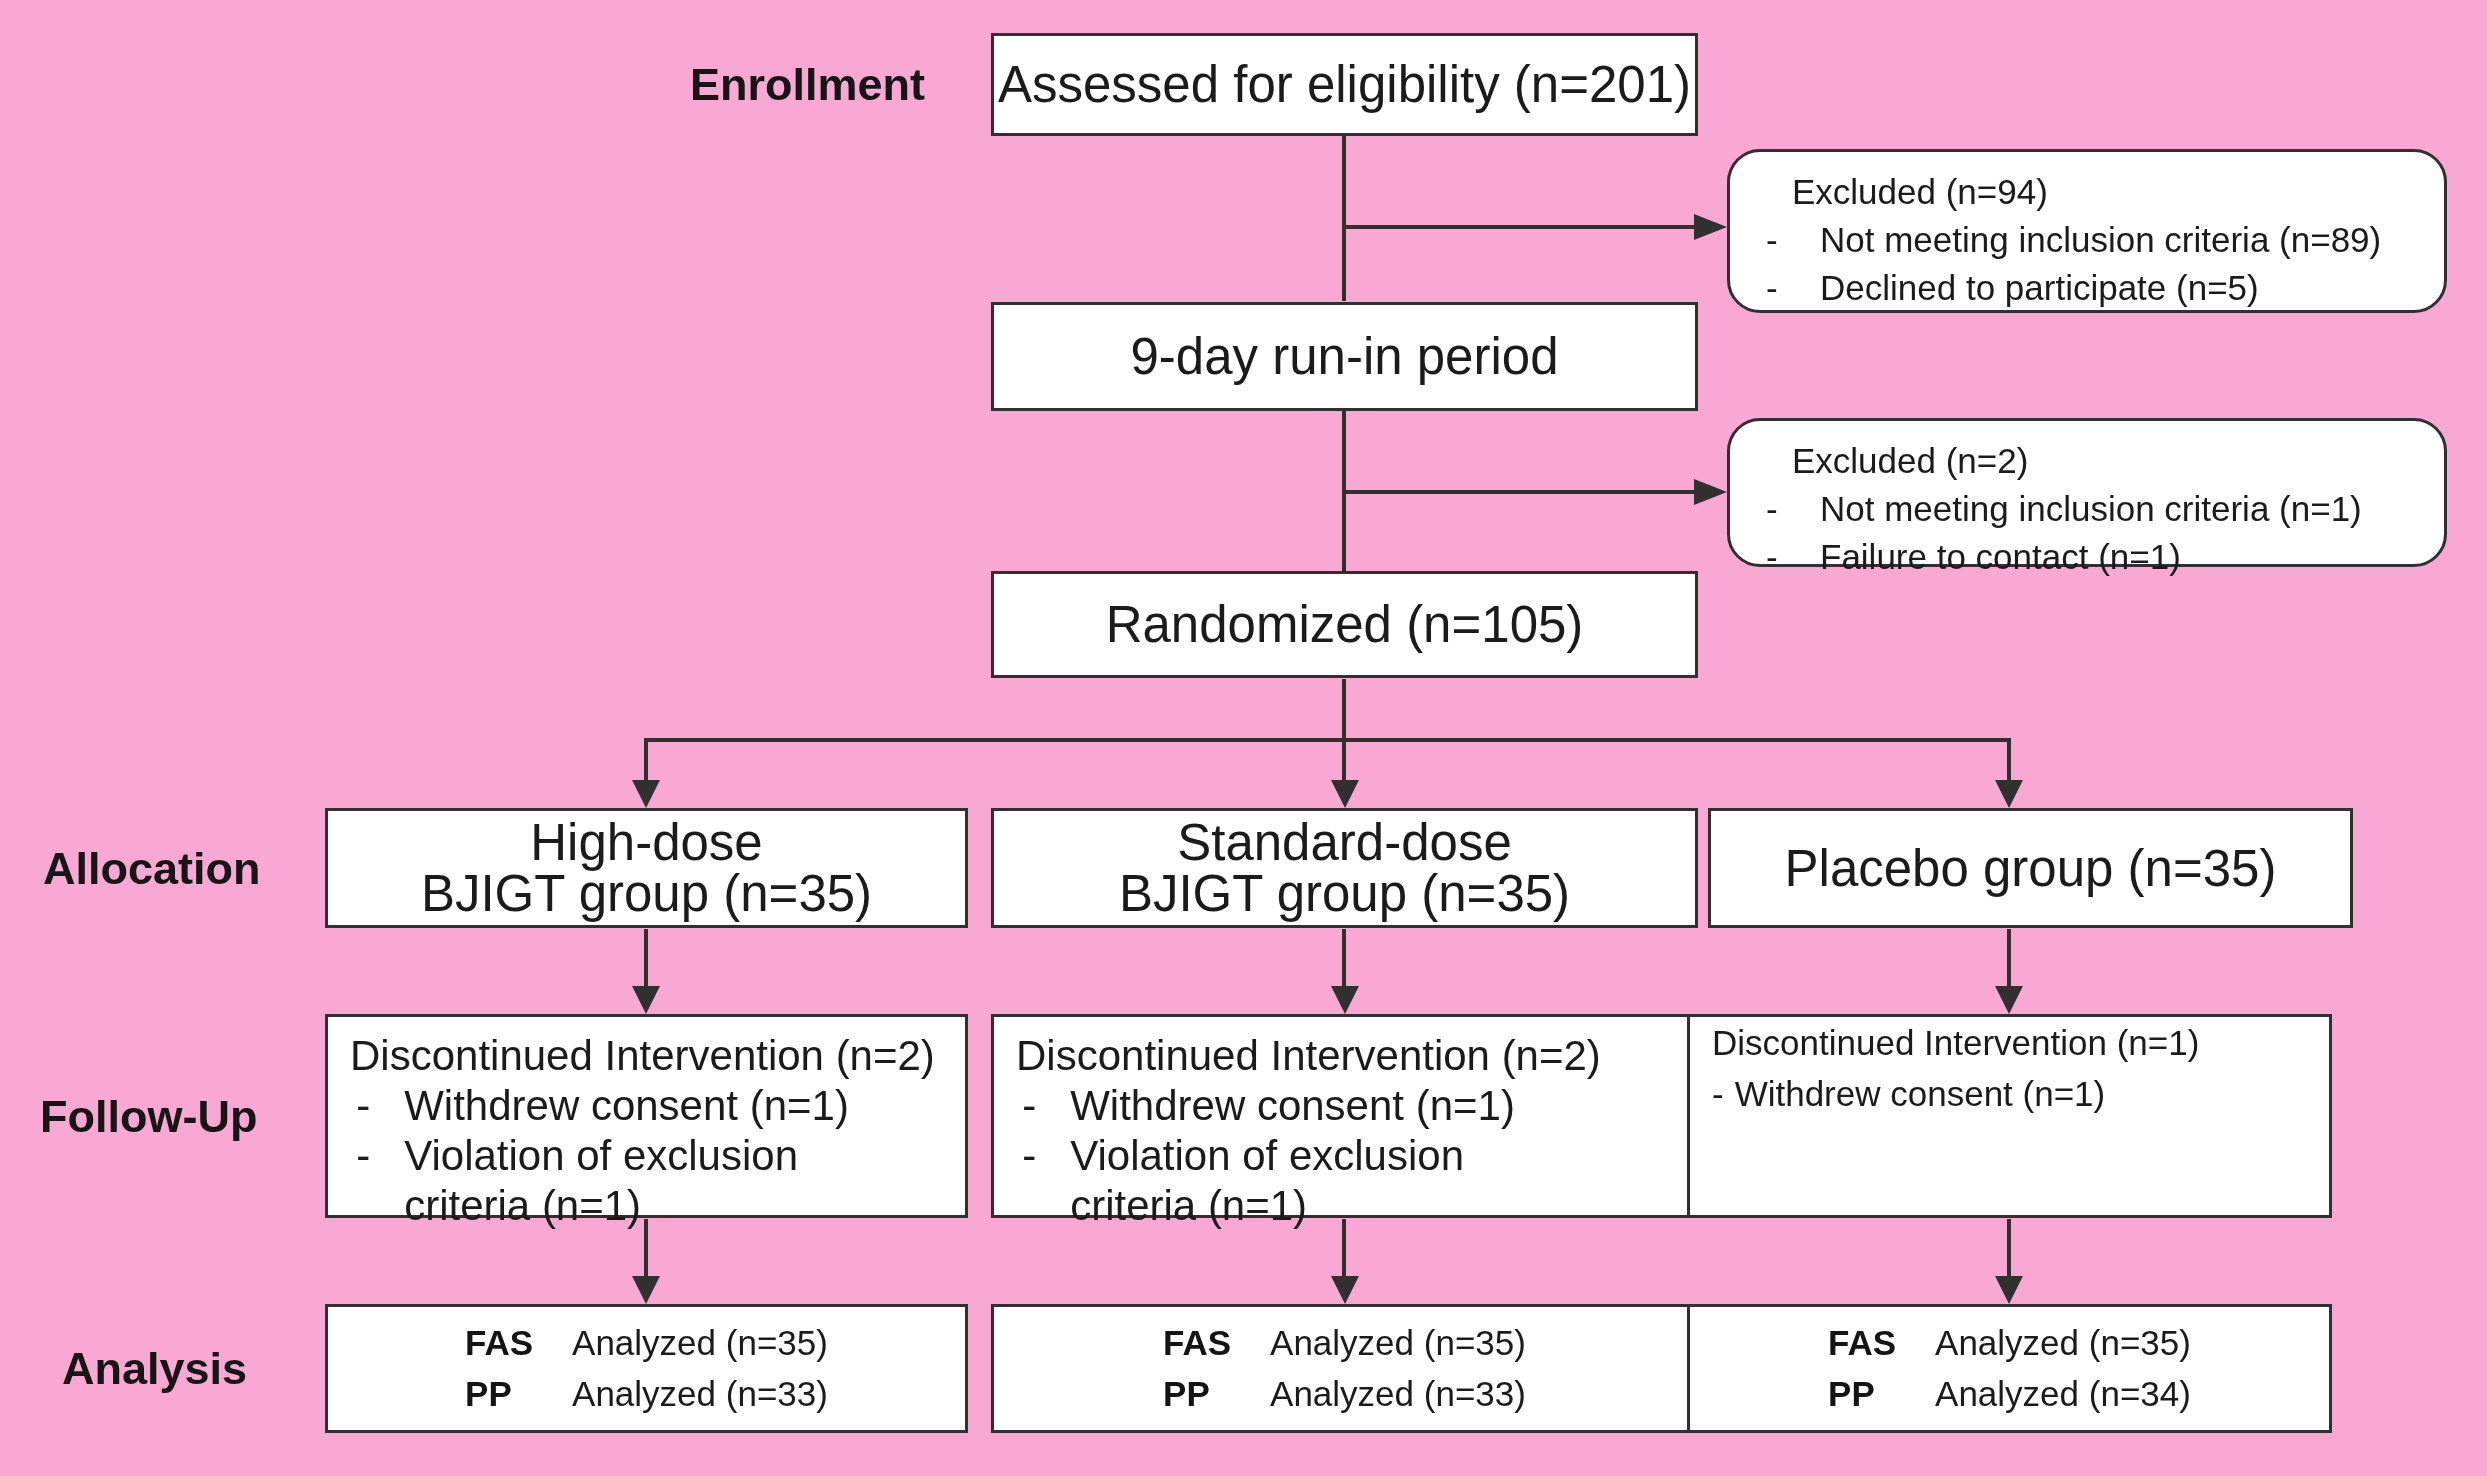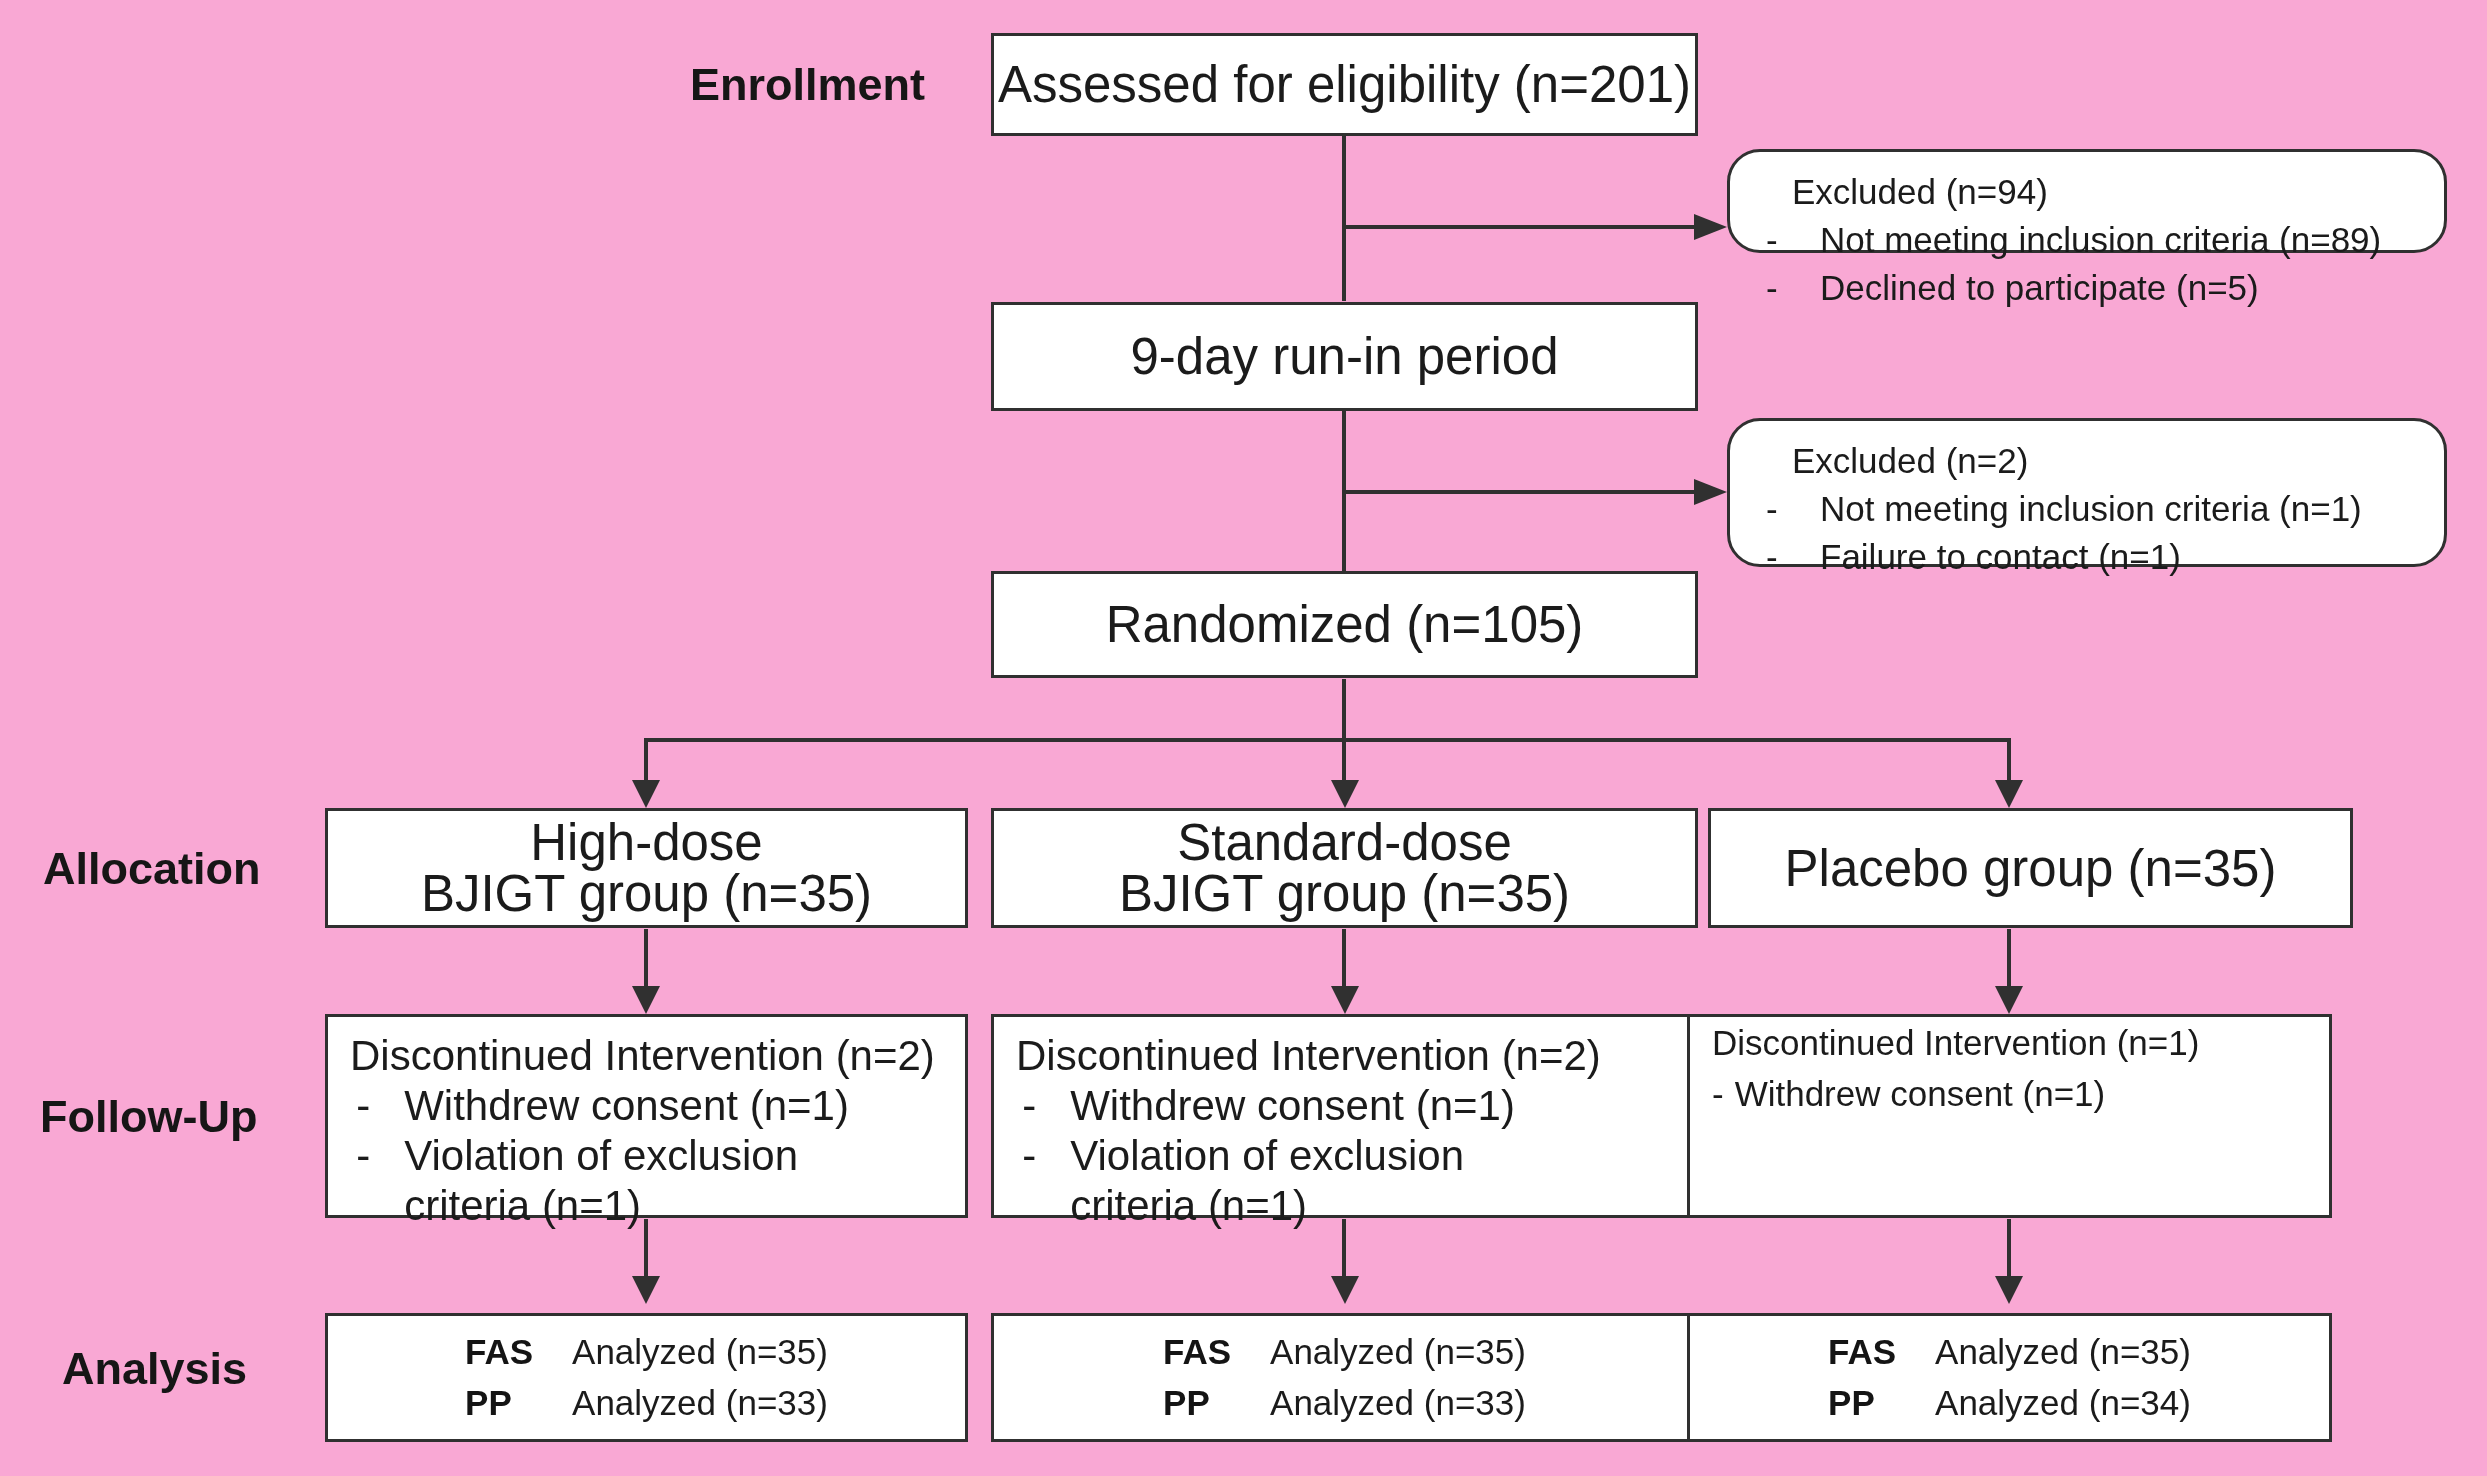--- a/index.html
+++ b/index.html
@@ -31,21 +31,21 @@
   .fol{font-size:42px;line-height:50px;padding:14px 7.8px 7.8px 22px;}
   .fol .fol-title{white-space:nowrap;}
   .fol .bullet .dash{width:48px;margin-left:6.2px;}
   .fol .bullet .btext{white-space:normal;max-width:482px;}
   .fol-simple{display:flex;flex-direction:column;
     font-size:35px;line-height:51px;padding:0 7.8px 0 22px;}
   .fol-simple .row2{display:flex;}
   .fol-simple .dash-inline{margin-right:11px;}
   .fol-simple .t{white-space:nowrap;}
   
-  .ana{display:flex;align-items:center;justify-content:center;font-size:35px;margin-top:9px;}
+  .ana{display:flex;align-items:center;justify-content:center;font-size:35px;}
   .ana-grid{display:grid;grid-template-columns:87px auto;column-gap:20px;row-gap:11px;line-height:40px;}
   .ana-label{font-weight:bold;color:#141414;}
   .ana-value{white-space:nowrap;}
   
   .vline,.hline{position:absolute;background:#303030;}
   .vline{width:3.9px;}
   .hline{height:3.9px;}
   .arrow-down{
     position:absolute;width:0;height:0;
     border-left:14px solid transparent;border-right:14px solid transparent;
@@ -64,21 +64,21 @@
 
   <div class="stage" style="left:661px;top:58px;width:264px;text-align:right;">Enrollment</div>
   <div class="stage" style="left:43px;top:842px;">Allocation</div>
   <div class="stage" style="left:40px;top:1090px;">Follow-Up</div>
   <div class="stage" style="left:62px;top:1342px;">Analysis</div>
 
   <div class="box center" style="left:991px;top:33px;width:707px;height:103px;">
     <span class="line">Assessed for eligibility (n=201)</span>
   </div>
 
-  <div class="box rounded" style="left:1727px;top:149px;width:720px;height:104px;">
+  <div class="box rounded" style="left:1727px;top:149px;width:720px;height:164px;">
     <div class="excl-inner">
       <div class="excl-title">Excluded (n=94)</div>
       <div class="bullet">
         <span class="dash">-</span>
         <span class="btext">Not meeting inclusion criteria (n=89)</span>
       </div>
       <div class="bullet">
         <span class="dash">-</span>
         <span class="btext">Declined to participate (n=5)</span>
       </div>

